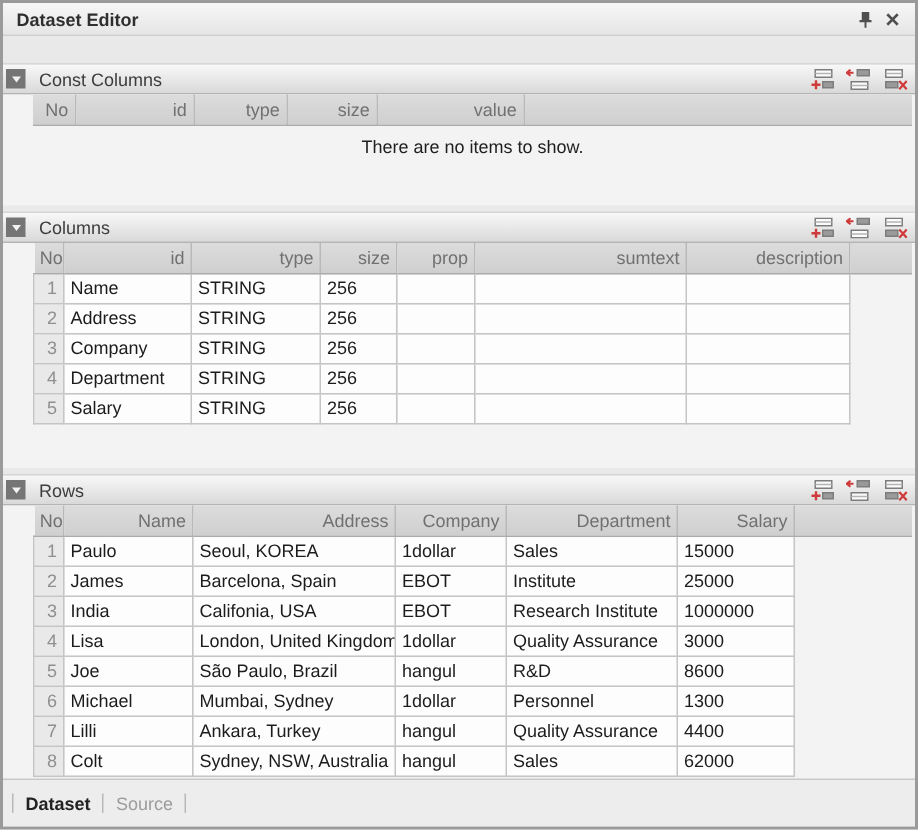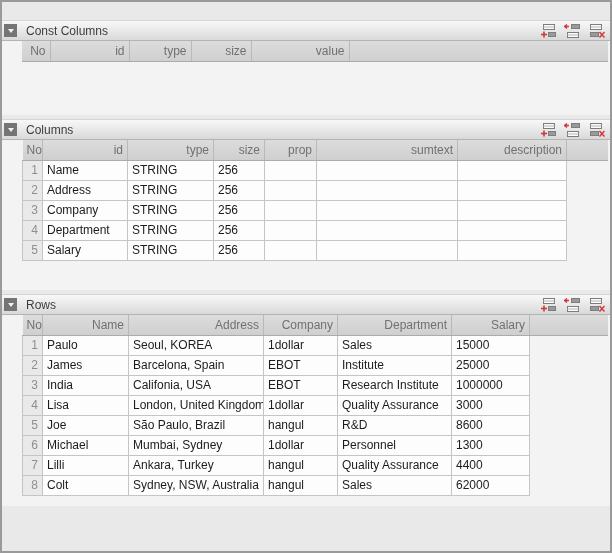--- a/index.html
+++ b/index.html
@@ -85,20 +85,37 @@
   .tab { border:none; background:transparent; font-size:12px; padding:0 8px; height:16px; }
   .tab.active { font-weight:bold; color:#222; }
   .tab.inactive { color:#9c9c9c; }
   .tab-sep { width:1px; height:13px; background:#b9b9b9; }
 </style>
 </head>
 <body>
 
 <div id="window">
 
+  <div class="titlebar">
+    <span class="title">Dataset Editor</span>
+    <span class="spacer"></span>
+    <button class="tb-btn">
+      <svg width="14" height="14" viewBox="0 0 14 14">
+        <rect x="4.5" y="2" width="5" height="5.5" fill="#4f4f4f"></rect>
+        <line x1="3" y1="8" x2="11" y2="8" stroke="#4f4f4f" stroke-width="1.5"></line>
+        <line x1="7" y1="8" x2="7" y2="12.5" stroke="#4f4f4f" stroke-width="1.3"></line>
+      </svg>
+    </button>
+    <button class="tb-btn">
+      <svg width="12" height="12" viewBox="0 0 12 12">
+        <line x1="2.5" y1="2.5" x2="9.5" y2="9.5" stroke="#4f4f4f" stroke-width="1.7"></line>
+        <line x1="9.5" y1="2.5" x2="2.5" y2="9.5" stroke="#4f4f4f" stroke-width="1.7"></line>
+      </svg>
+    </button>
+  </div>
 
   <div class="section-header">
     <button class="collapse-btn">
         <span class="tri"></span>
       </button>
     <span class="section-title">Const Columns</span>
     <span class="section-toolbar">
       <button class="icon-btn">
           <svg width="17" height="14" viewBox="0 0 17 14">
             <rect x="3.5" y="0.5" width="11" height="5" fill="#fbfbfb" stroke="#7d7d7d"></rect>
@@ -141,20 +158,21 @@
             <th class="num">No</th>
             <th>id</th>
             <th>type</th>
             <th>size</th>
             <th>value</th>
             <th class="filler"></th>
           </tr>
         </thead>
         <tbody></tbody>
       </table>
+    <div class="empty-area">There are no items to show.</div>
   </div>
 
   <div class="section-header" style="margin-top:4px">
     <button class="collapse-btn">
         <span class="tri"></span>
       </button>
     <span class="section-title">Columns</span>
     <span class="section-toolbar">
       <button class="icon-btn">
           <svg width="17" height="14" viewBox="0 0 17 14">
@@ -387,14 +405,21 @@
             <td class="">Sydney, NSW, Australia</td>
             <td class="">hangul</td>
             <td class="">Sales</td>
             <td class="">62000</td>
             <td class="filler"></td>
           </tr>
         </tbody>
       </table>
   </div>
 
+  <div class="footer">
+    <span class="tab-sep"></span>
+    <button class="tab active">Dataset</button>
+    <span class="tab-sep"></span>
+    <button class="tab inactive">Source</button>
+    <span class="tab-sep"></span>
+  </div>
 
 </div>
 
 </body></html>

